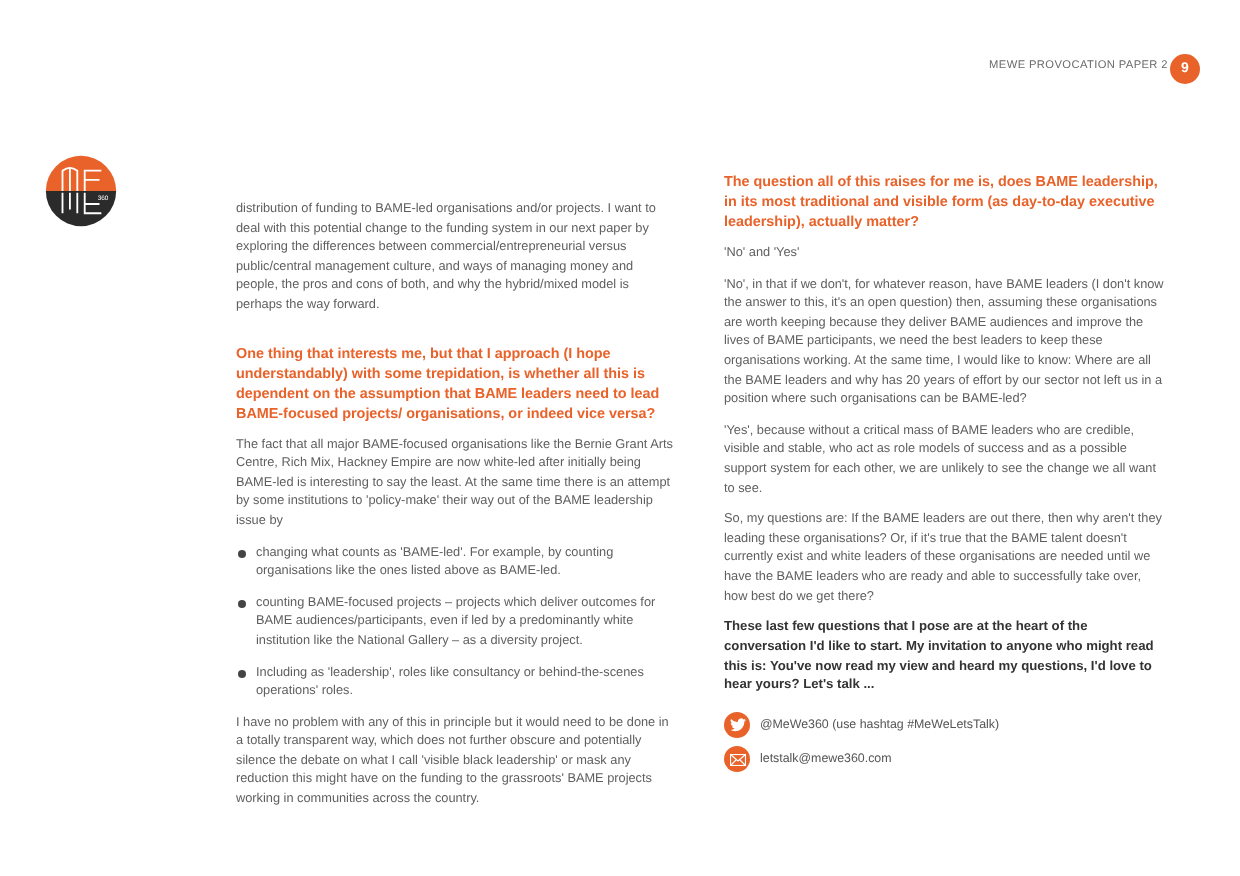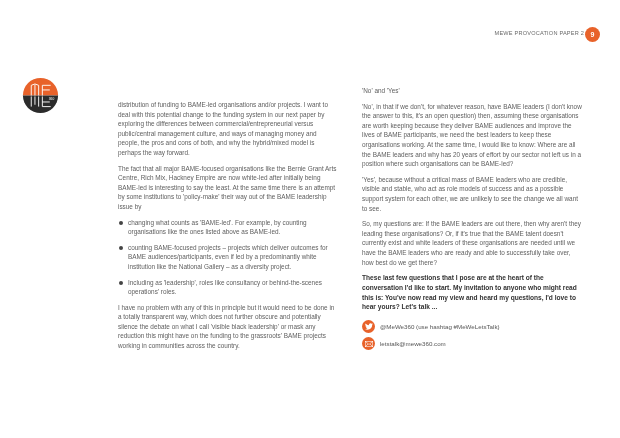--- a/index.html
+++ b/index.html
@@ -48,37 +48,39 @@
     <rect x="0" y="0" width="40" height="20" fill="#e8622a"></rect>
     <rect x="0" y="20" width="40" height="20" fill="#2b2b2b"></rect>
     <path d="M10 20 V9 Q14 6 18 9 V20 M14 8 V20 M22 20 V9 H31 M22 14 H30" stroke="#fff" stroke-width="1" fill="none"></path>
     <path d="M10 21 V32 M14 21 V30 M18 21 V32 M22 21 V32 H31 M22 27 H30" stroke="#fff" stroke-width="1" fill="none"></path>
     <text x="29" y="25" font-size="3.5" fill="#fff" font-family="Liberation Sans, sans-serif">360</text>
   </g>
 </svg>
 
 <div class="col left">
   <p>distribution of funding to BAME-led organisations and/or projects. I want to deal with this potential change to the funding system in our next paper by exploring the differences between commercial/entrepreneurial versus public/central management culture, and ways of managing money and people, the pros and cons of both, and why the hybrid/mixed model is perhaps the way forward.</p>
+  <p class="orange-heading">One thing that interests me, but that I approach (I hope understandably) with some trepidation, is whether all this is dependent on the assumption that BAME leaders need to lead BAME-focused projects/ organisations, or indeed vice versa?</p>
   <p>The fact that all major BAME-focused organisations like the Bernie Grant Arts Centre, Rich Mix, Hackney Empire are now white-led after initially being BAME-led is interesting to say the least. At the same time there is an attempt by some institutions to 'policy-make' their way out of the BAME leadership issue by</p>
   <div class="bullet">
       <span class="dot"></span>
       <p>changing what counts as 'BAME-led'. For example, by counting organisations like the ones listed above as BAME-led.</p>
     </div>
   <div class="bullet">
       <span class="dot"></span>
       <p>counting BAME-focused projects – projects which deliver outcomes for BAME audiences/participants, even if led by a predominantly white institution like the National Gallery – as a diversity project.</p>
     </div>
   <div class="bullet">
       <span class="dot"></span>
       <p>Including as 'leadership', roles like consultancy or behind-the-scenes operations' roles.</p>
     </div>
   <p>I have no problem with any of this in principle but it would need to be done in a totally transparent way, which does not further obscure and potentially silence the debate on what I call 'visible black leadership' or mask any reduction this might have on the funding to the grassroots' BAME projects working in communities across the country.</p>
 </div>
 
 <div class="col right">
+  <p class="orange-heading">The question all of this raises for me is, does BAME leadership, in its most traditional and visible form (as day-to-day executive leadership), actually matter?</p>
   <p>'No' and 'Yes'</p>
   <p>'No', in that if we don't, for whatever reason, have BAME leaders (I don't know the answer to this, it's an open question) then, assuming these organisations are worth keeping because they deliver BAME audiences and improve the lives of BAME participants, we need the best leaders to keep these organisations working. At the same time, I would like to know: Where are all the BAME leaders and why has 20 years of effort by our sector not left us in a position where such organisations can be BAME-led?</p>
   <p>'Yes', because without a critical mass of BAME leaders who are credible, visible and stable, who act as role models of success and as a possible support system for each other, we are unlikely to see the change we all want to see.</p>
   <p>So, my questions are: If the BAME leaders are out there, then why aren't they leading these organisations? Or, if it's true that the BAME talent doesn't currently exist and white leaders of these organisations are needed until we have the BAME leaders who are ready and able to successfully take over, how best do we get there?</p>
   <p class="dark-bold">These last few questions that I pose are at the heart of the conversation I'd like to start. My invitation to anyone who might read this is: You've now read my view and heard my questions, I'd love to hear yours? Let's talk ...</p>
   <div class="contact">
     <span class="ci">
       <svg width="8" height="7" viewBox="0 0 24 20">
           <path fill="#fff" d="M24 2.4a9.8 9.8 0 0 1-2.8.8A4.9 4.9 0 0 0 23.3.5a9.9 9.9 0 0 1-3.1 1.2A4.9 4.9 0 0 0 11.8 6 14 14 0 0 1 1.7.9a4.9 4.9 0 0 0 1.5 6.6A4.9 4.9 0 0 1 1 6.9v.1a4.9 4.9 0 0 0 3.9 4.8 4.9 4.9 0 0 1-2.2.1 4.9 4.9 0 0 0 4.6 3.4A9.9 9.9 0 0 1 0 17.3 14 14 0 0 0 7.5 19.5c9 0 14-7.5 14-14v-.6A10 10 0 0 0 24 2.4z"></path>
         </svg>

